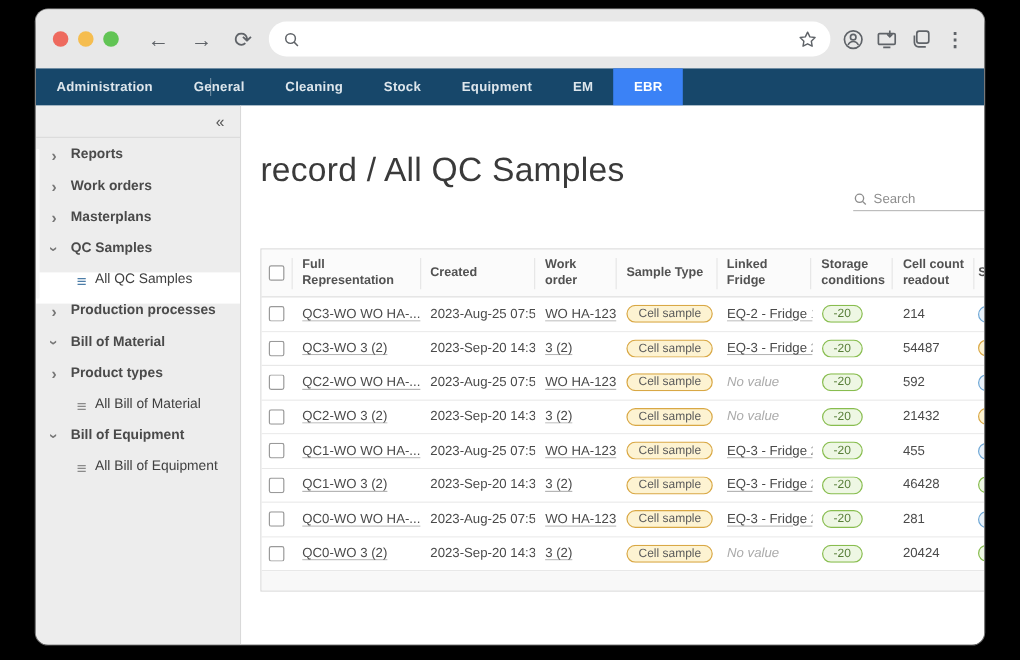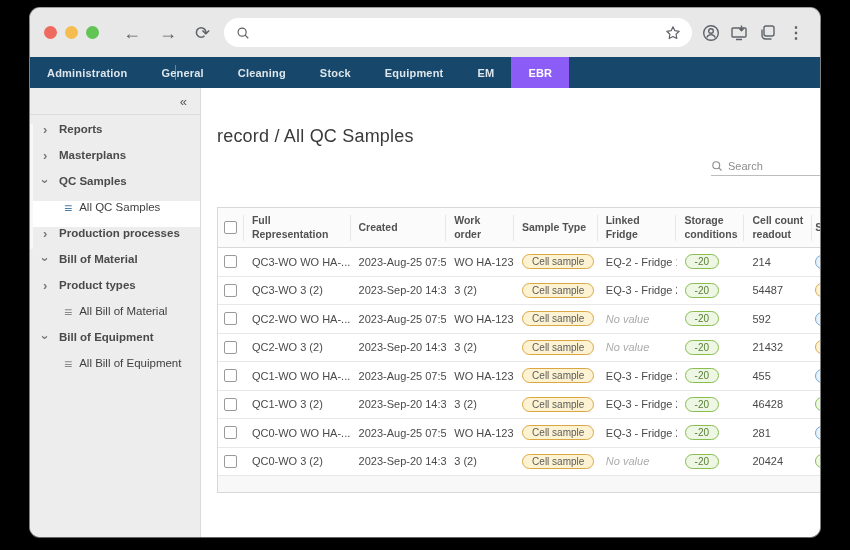--- a/index.html
+++ b/index.html
@@ -18,42 +18,42 @@
   .urlbar { flex:1; height:29px; background:#fff; border-radius:15px; display:flex; align-items:center; padding:0 10px; gap:8px; }
   .urlbar .spacer { flex:1; }
   .cicon { width:18px; height:18px; display:flex; align-items:center; justify-content:center; color:#5f6368; }
   .cicon svg { display:block; }
   .kebab { font-size:16px; color:#5f6368; font-weight:bold; padding:0 2px; }
 
   
   .navbar { height:31px; background:#17476a; display:flex; align-items:stretch; position:relative; }
   .nav-sep { position:absolute; left:145px; top:8px; height:15px; width:1px; background:rgba(255,255,255,.35); }
   .nav-tab { display:flex; align-items:center; padding:0 17px; font-size:11px; font-weight:600; color:#dde6ec; letter-spacing:.2px; cursor:pointer; }
-  .nav-tab.active { background:#8b5cf6; color:#fff;align-items:center; }
+  .nav-tab.active { background:#3b82f6; color:#fff;align-items:center; }
 
   
   .content { display:flex; height:449px; }
   .sidebar { width:171px; background:#ededed; border-right:1px solid #d9d9d9; position:relative; flex-shrink:0; }
   .side-scroll { position:absolute; left:0; top:36px; width:3px; height:125px; background:#f8f8f8; border-radius:2px; }
   .collapse-row { height:27px; display:flex; align-items:center; justify-content:flex-end; padding-right:13px; border-bottom:1px solid #dcdcdc; }
   .collapse-glyph { font-size:13px; color:#555; cursor:pointer; }
   .side-list { padding-top:8px; }
   .side-item { height:26px; display:flex; align-items:flex-start; padding-left:13px; cursor:pointer; }
   .side-item .chev { width:16px; font-size:11px; color:#777; display:inline-block; transform:translateY(-1px); }
   .side-item .chev::before { content:"›"; display:inline-block; font-size:13px; }
   .side-item.expandedState .chev::before { transform:rotate(90deg); }
   .side-item .chev, .side-item.group .listicon { flex-shrink:0; }
   .side-item.group { font-size:11.5px; font-weight:700; color:#4a4a4a; }
   .side-item.child { font-size:11.5px; color:#3f3f3f; padding-left:34px; }
   .listicon { font-size:14px; color:#8a8a8a; margin-right:7px; line-height:1; }
   .side-item.selected { background:#fff; }
   .side-item.selected .listicon { color:#4d7ea8; }
 
   .main { flex:1; background:#fff; position:relative; overflow:hidden; }
-  .page-title { margin:38px 0 0 16px; font-size:18px; color:#3a3a3a; font-weight:400; letter-spacing:.2px; }
+  .page-title { margin:38px 0 0 16px; font-size:28px; color:#3a3a3a; font-weight:400; letter-spacing:.2px; }
 
   .search-wrap { position:absolute; top:72px; left:510px; width:150px; display:flex; align-items:center; gap:5px;
     border-bottom:1px solid #bdbdbd; padding-bottom:3px; }
   .search-wrap svg { flex-shrink:0; }
   .search-input { border:none; outline:none; background:transparent; font-size:11px; color:#444; width:100%; font-family:"Liberation Sans", sans-serif; }
   .search-input::placeholder { color:#8d8d8d; }
 
   
   .tablebox { position:absolute; left:16px; top:119px; width:660px; border:1px solid #d8d8d8; background:#fff; }
   .thead { display:flex; height:40px; background:#fbfbfb; border-bottom:1px solid #d8d8d8; align-items:center; }
@@ -165,20 +165,25 @@
       </div>
       <div class="side-list">
         <div class="side-item group">
             <span class="chev"></span>
 
             <span>Reports</span>
           </div>
           <div class="side-item group">
             <span class="chev"></span>
 
+            <span>Work orders</span>
+          </div>
+          <div class="side-item group">
+            <span class="chev"></span>
+
             <span>Masterplans</span>
           </div>
           <div class="side-item group expandedState">
             <span class="chev expandedState"></span>
 
             <span>QC Samples</span>
           </div>
           <div class="side-item child selected">
 
             <span class="listicon">≡</span>

